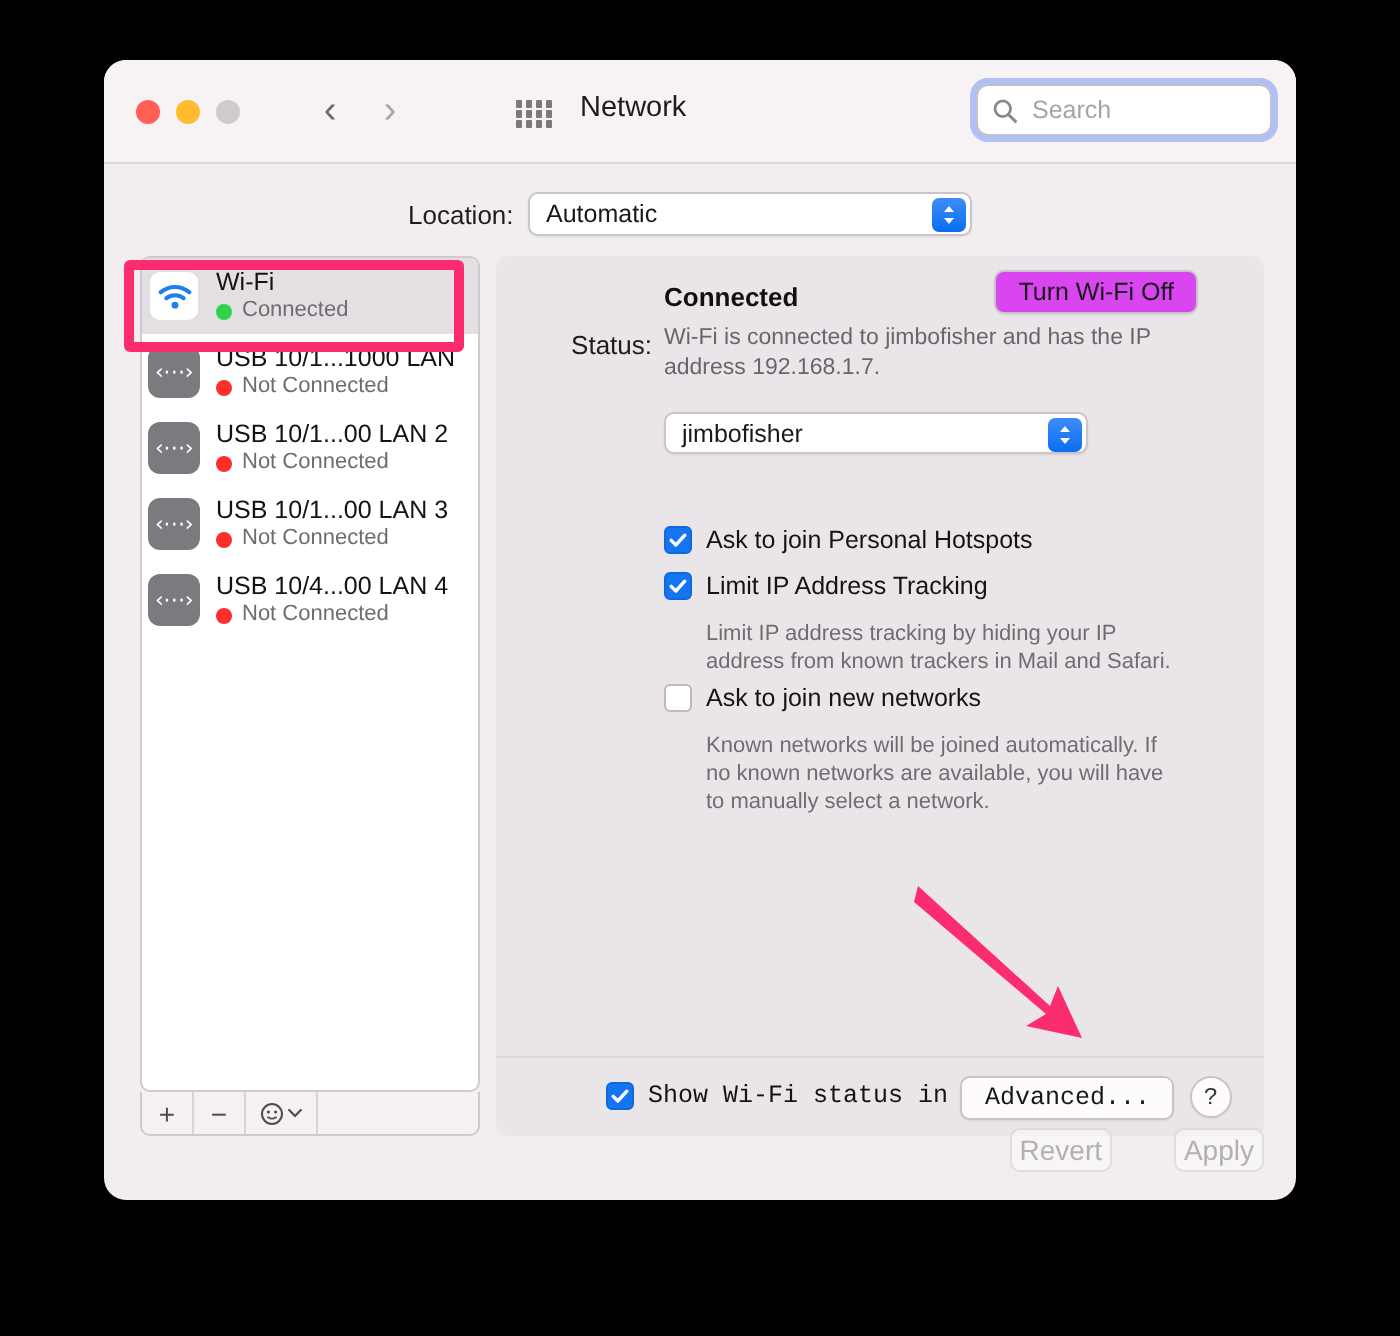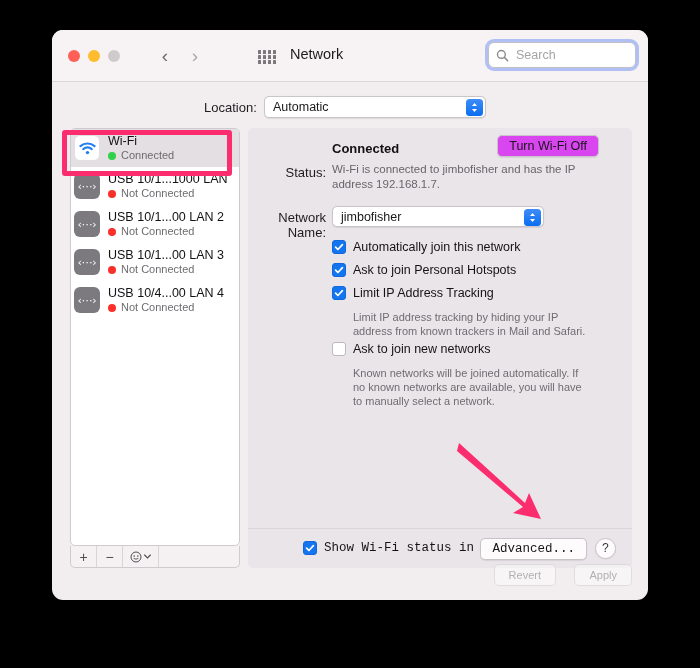--- a/index.html
+++ b/index.html
@@ -287,25 +287,25 @@
     border-radius: 50%;
     font-size: 12px; color: #37363a;
     display: flex; align-items: center; justify-content: center;
     box-shadow: 0 0.5px 1px rgba(0,0,0,0.08);
     cursor: default;
   }
 
   
   .footer-btn {
     position: absolute; top: 534px;
-    height: 22px; padding: 0 14px;
+    height: 22px; padding: 0 4px;
     background: rgba(255,255,255,0.42);
     border: 1px solid rgba(195,190,196,0.45);
     border-radius: 5px;
-    font-size: 11px; color: #b3afb4;
+    font-size: 14px; color: #b3afb4;
     display: flex; align-items: center; justify-content: center;
     cursor: default;
   }
   #revert-btn { right: 92px; }
   #apply-btn  { right: 16px; }
 
   
   #highlight-rect {
     position: absolute;
     left: 62px; top: 130px;
@@ -461,39 +461,30 @@
     <div id="tb-spacer"></div>
   </div>
 
   <div id="content">
 
     <div id="status-label">Status:</div>
     <div id="status-value">Connected</div>
     <div id="turn-wifi-off">Turn Wi-Fi Off</div>
     <div id="status-desc">Wi-Fi is connected to jimbofisher and has the IP address 192.168.1.7.</div>
 
-    <div id="netname-label">Network Name:</div>
     <div id="netname-popup">
       <span>jimbofisher</span>
       <span class="popup-stepper">
         <svg width="9" height="13" viewBox="0 0 9 13">
           <path d="M4.5 2 L7 5 L2 5 Z" fill="#fff"></path>
           <path d="M4.5 11 L7 8 L2 8 Z" fill="#fff"></path>
         </svg>
       </span>
     </div>
 
-    <div class="cb-row" style="top:112px">
-      <span class="cbox on">
-        <svg width="10" height="10" viewBox="0 0 10 10">
-            <path d="M1.6 5.2 L3.9 7.5 L8.4 2.6" fill="none" stroke="#fff" stroke-width="1.7" stroke-linecap="round" stroke-linejoin="round"></path>
-          </svg>
-      </span>
-      <span class="cb-label">Automatically join this network</span>
-    </div>
 
     <div class="cb-row" style="top:158px">
       <span class="cbox on">
         <svg width="10" height="10" viewBox="0 0 10 10">
             <path d="M1.6 5.2 L3.9 7.5 L8.4 2.6" fill="none" stroke="#fff" stroke-width="1.7" stroke-linecap="round" stroke-linejoin="round"></path>
           </svg>
       </span>
       <span class="cb-label">Limit IP Address Tracking</span>
     </div>
 

